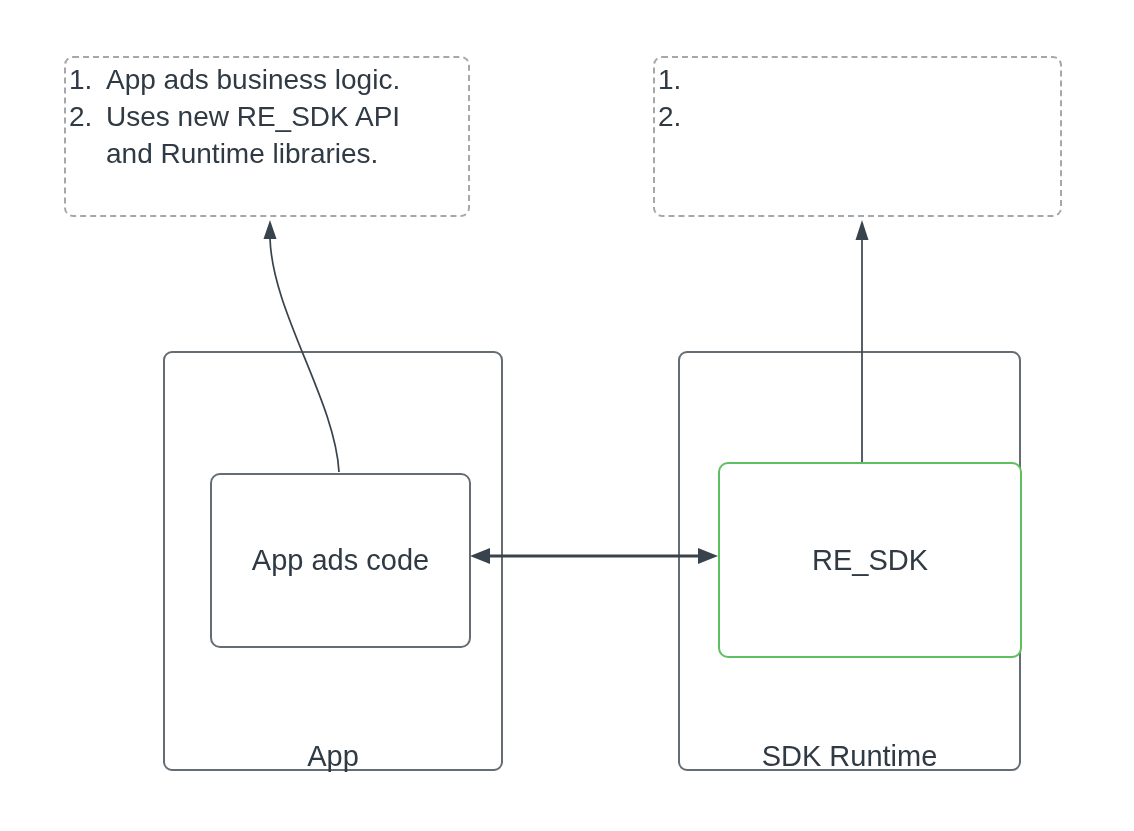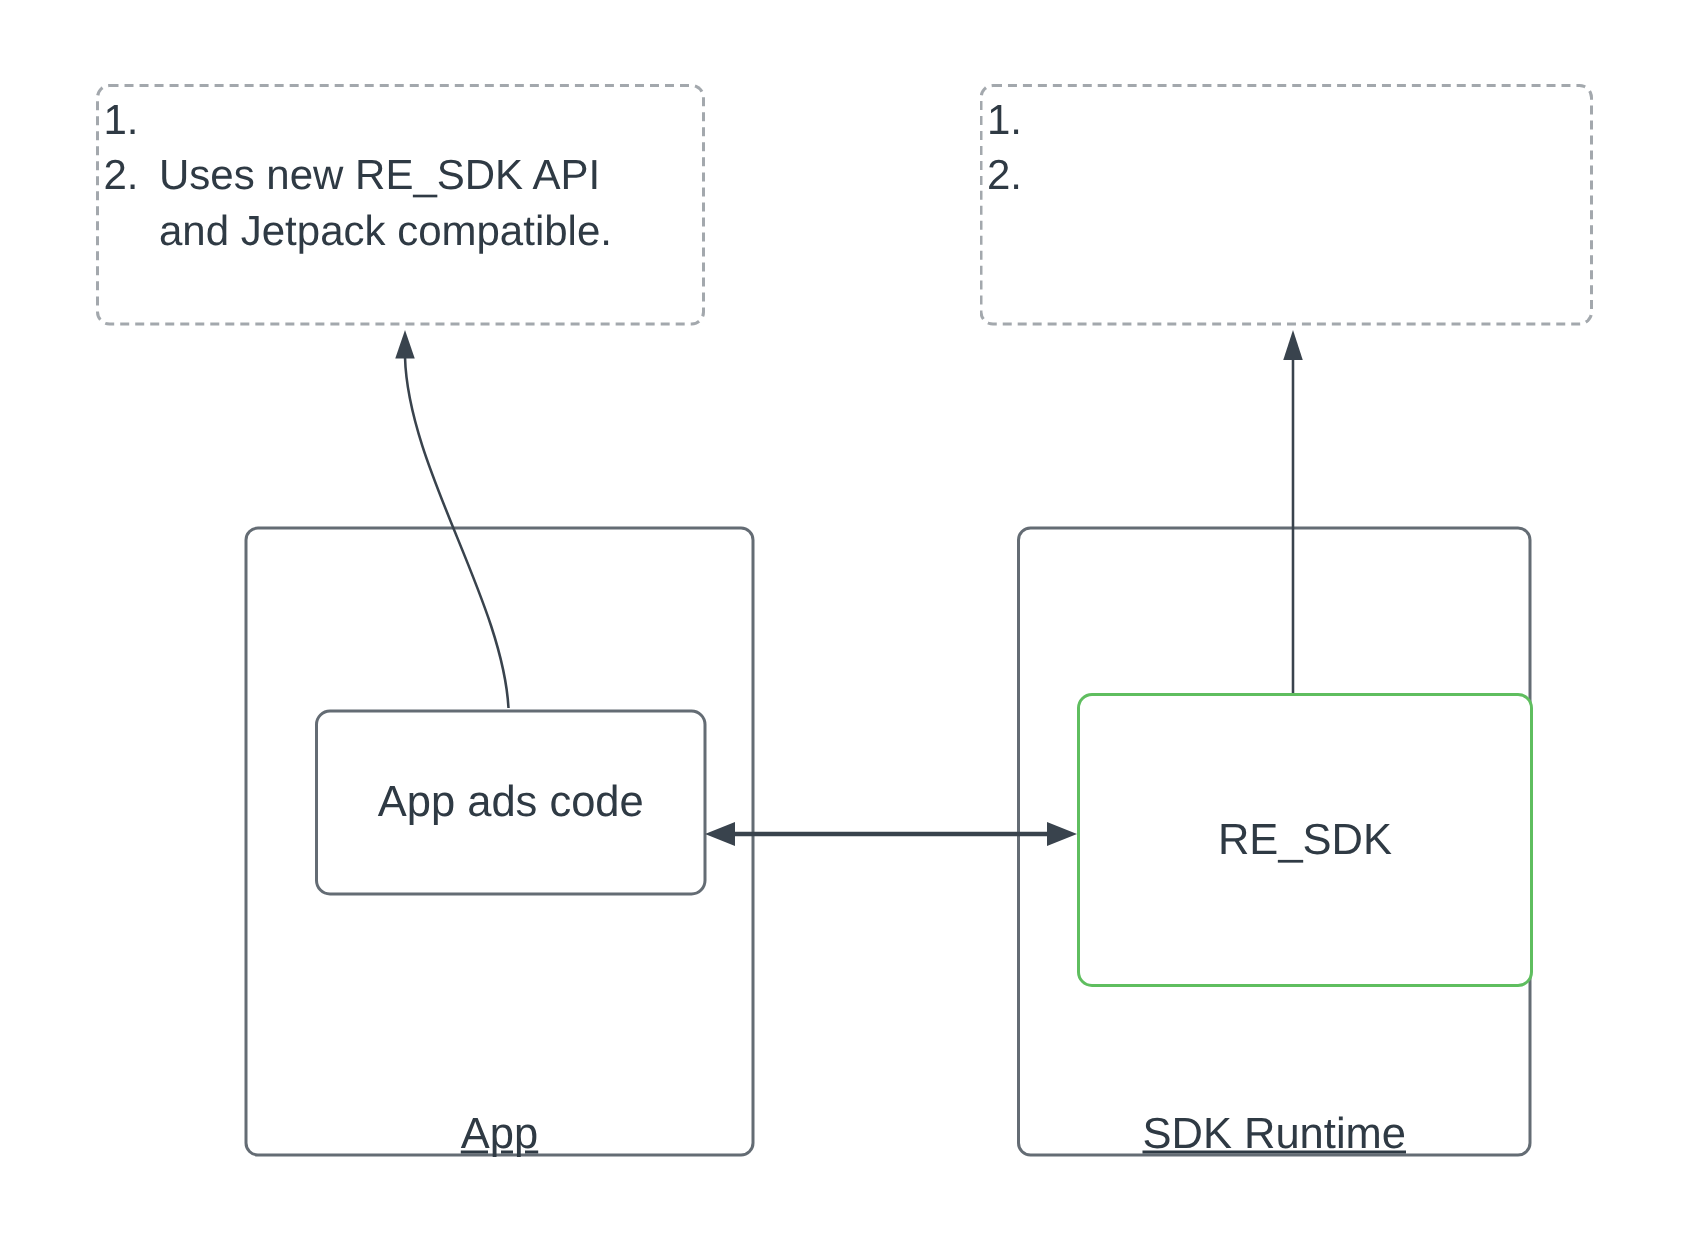--- a/index.html
+++ b/index.html
@@ -44,37 +44,36 @@
   .container-app { left: 163px; top: 351px; width: 340px; height: 420px; }
   .container-sdk { left: 678px; top: 351px; width: 343px; height: 420px; }
   .container-label {
     position: absolute;
     left: 0; right: 0;
     bottom: -3px;
     text-align: center;
     font-size: 29px;
     line-height: 32px;
     color: #2f3a44;
-    text-decoration: underline;
   }
 
   
   .node {
     position: absolute;
     border: 2px solid #646c74;
     border-radius: 10px;
     background: #ffffff;
     display: flex;
     align-items: center;
     justify-content: center;
     font-size: 29px;
     color: #2f3a44;
     z-index: 2;
   }
-  .node-app-ads { left: 210px; top: 473px; width: 261px; height: 124px; }
+  .node-app-ads { left: 210px; top: 473px; width: 261px; height: 175px; }
   .node-re-sdk  { left: 718px; top: 462px; width: 304px; height: 196px; border-color: #5fbe5f; }
 
   
   .overlay {
     position: absolute;
     left: 0; top: 0;
     width: 1134px;
     height: 831px;
     z-index: 3;
     pointer-events: none;
@@ -82,25 +81,26 @@
   .stroke-thin  { stroke: #39434d; stroke-width: 1.7; fill: none; }
   .stroke-thick { stroke: #39434d; stroke-width: 3;   fill: none; }
   .head         { fill: #39434d; stroke: none; }
 </style>
 </head>
 <body>
 
 <div class="note note-left">
   <div class="note-item">
     <span class="note-num">1.</span>
+    <span class="note-text">App ads business logic.</span>
   </div>
   <div class="note-item">
     <span class="note-num">2.</span>
     <span class="note-text">Uses new RE_SDK API
-and Jetpack compatible.</span>
+and Runtime libraries.</span>
   </div>
 </div>
 
 <div class="note note-right">
   <div class="note-item">
     <span class="note-num">1.</span>
   </div>
   <div class="note-item">
     <span class="note-num">2.</span>
   </div>

